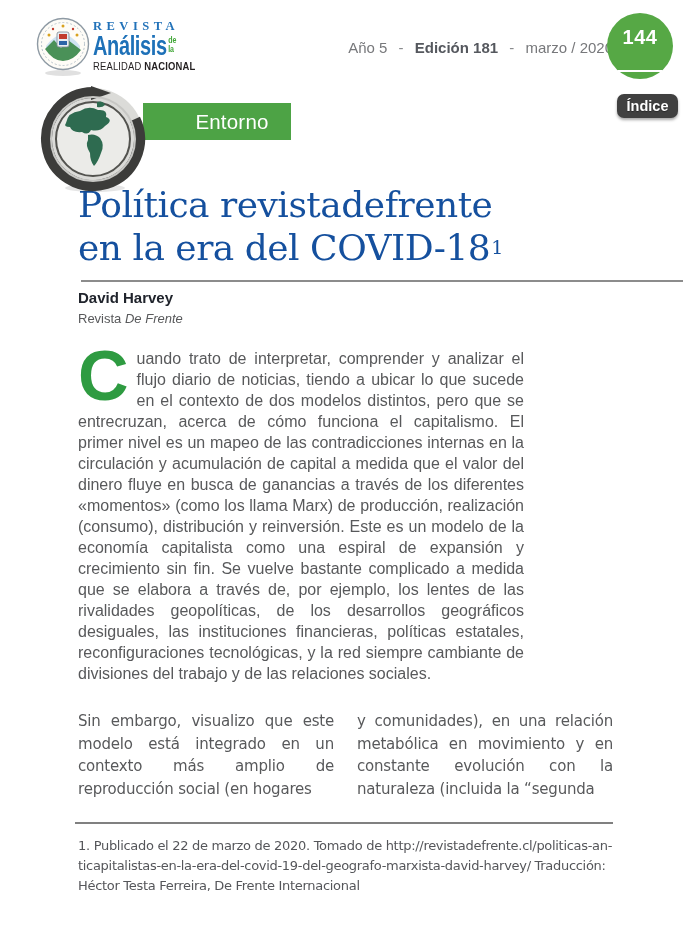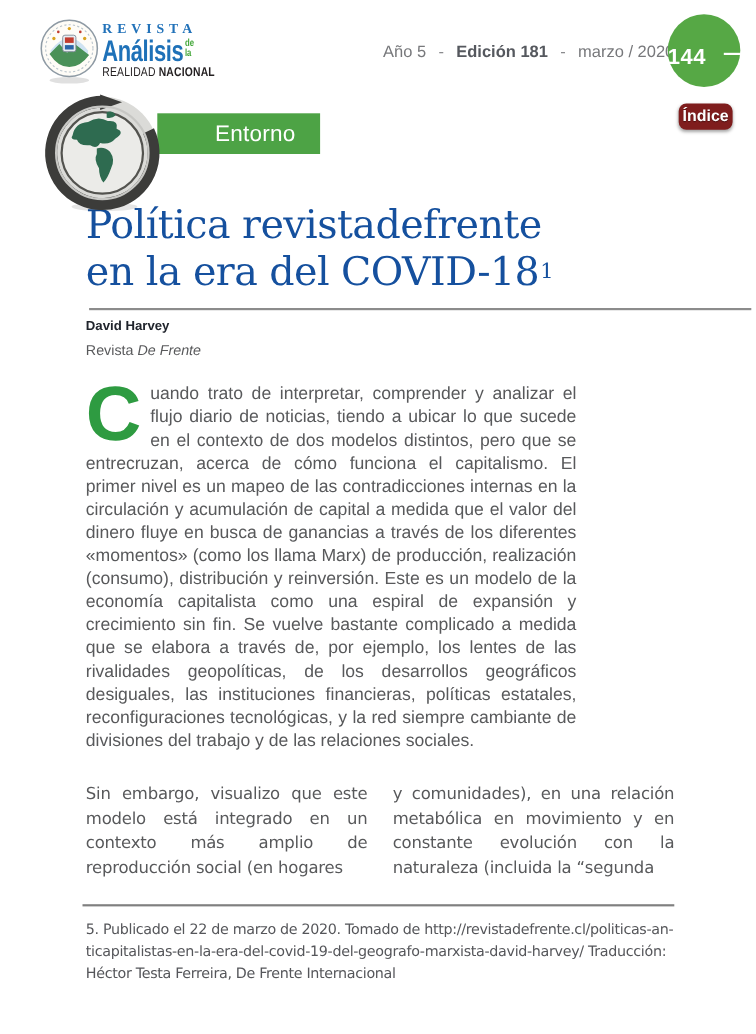--- a/index.html
+++ b/index.html
@@ -28,48 +28,48 @@
   .logo-realidad .bold{font-weight:bold;}
   
   .header-meta{
     position:absolute;top:39px;right:74px;font-size:15px;color:#77787B;white-space:nowrap;
   }
   .header-meta .dash{margin:0 7px;color:#8a8b8e;}
   .header-meta .edicion{font-weight:bold;color:#55585E;text-align:right;}
   
   .page-badge{
     position:absolute;left:607px;top:13px;width:66px;height:66px;border-radius:50%;
-    background:#56A845;display:flex;flex-direction:row;align-items:center;gap:16px;
+    background:#56A845;display:flex;flex-direction:column;align-items:center;gap:16px;
   }
   .page-badge .num{margin-top:13px;font-size:20px;font-weight:bold;color:#ffffff;letter-spacing:0.5px;}
   .page-badge .bar{width:44px;height:2px;background:#ffffff;margin-top:5px;}
   
   .indice-btn{
-    position:absolute;left:617px;top:94px;width:49px;height:24px;border-radius:7px;
-    background:#7f1d1d;border:none;display:flex;align-items:center;justify-content:center;
+    position:absolute;left:617px;top:94px;width:61px;height:24px;border-radius:7px;
+    background:#404040;border:none;display:flex;align-items:center;justify-content:center;
     color:#ffffff;font-size:14.5px;font-weight:bold;cursor:pointer;
     box-shadow:0 2px 3px rgba(0,0,0,0.35);text-shadow:0 1px 1px rgba(0,0,0,0.4);
     font-family:"Liberation Sans",sans-serif;
   }
   
   .section-banner{
     position:absolute;left:143px;top:103px;width:148px;height:37px;background:#4DA345;
     display:flex;align-items:center;justify-content:center;padding-left:30px;box-sizing:border-box;
   }
   .section-banner .label{color:#ffffff;font-size:20.5px;letter-spacing:0.2px;}
   .globe{position:absolute;left:39px;top:85px;width:108px;height:108px;z-index:2;}
   
   .article-title{
     position:absolute;left:78px;top:184px;
     font-family:"DejaVu Serif","Liberation Serif",serif;
     font-size:36px;line-height:42px;color:#15509E;letter-spacing:-0.5px;
   }
   .article-title sup{font-size:19px;vertical-align:6px;margin-left:1px;}
   .rule-title{position:absolute;left:81px;top:280px;width:602px;height:1.5px;background:#8C8C8C;}
-  .author{position:absolute;left:78px;top:289px;font-size:12px;font-weight:bold;color:#20242C;}
+  .author{position:absolute;left:78px;top:289px;font-size:15px;font-weight:bold;color:#20242C;}
   .source{position:absolute;left:78px;top:311px;font-size:13px;color:#58595B;}
   .source .it{font-style:italic;}
   
   .body-para{
     position:absolute;left:78px;top:348px;width:446px;
     font-size:16px;line-height:21px;color:#58595B;text-align:justify;
   }
   .dropcap{
     float:left;font-size:70px;line-height:50px;font-weight:bold;color:#2E9B41;
     margin:3px 8px 0 0;font-family:"Liberation Sans",sans-serif;
@@ -176,18 +176,18 @@
 
   <div class="body-para">
     <span class="dropcap">C</span><span>uando trato de interpretar, comprender y analizar el flujo diario de noticias, tiendo a ubicar lo que sucede en el contexto de dos modelos distintos, pero que se entrecruzan, acerca de cómo funciona el capitalismo. El primer nivel es un mapeo de las contradicciones internas en la circulación y acumulación de capital a medida que el valor del dinero fluye en busca de ganancias a través de los diferentes «momentos» (como los llama Marx) de producción, realización (consumo), distribución y reinversión. Este es un modelo de la economía capitalista como una espiral de expansión y crecimiento sin fin. Se vuelve bastante complicado a medida que se elabora a través de, por ejemplo, los lentes de las rivalidades geopolíticas, de los desarrollos geográficos desiguales, las instituciones financieras, políticas estatales, reconfiguraciones tecnológicas, y la red siempre cambiante de divisiones del trabajo y de las relaciones sociales.</span>
   </div>
 
   <div class="col col-right">y comunidades), en una relación metabólica en movimiento y en constante evolución con la naturaleza (incluida la “segunda</div>
   <div class="col col-left">Sin embargo, visualizo que este modelo está integrado en un contexto más amplio de reproducción social (en hogares</div>
 
   <div class="rule-foot"></div>
   <div class="footnote">
-    <div>5.  Publicado el 22 de marzo de 2020. Tomado de http://revistadefrente.cl/politicas-an-</div>
+    <div>1.  Publicado el 22 de marzo de 2020. Tomado de http://revistadefrente.cl/politicas-an-</div>
     <div>ticapitalistas-en-la-era-del-covid-19-del-geografo-marxista-david-harvey/ Traducción:</div>
     <div>Héctor Testa Ferreira, De Frente Internacional</div>
   </div>
 
 </div>
 
 </body></html>

